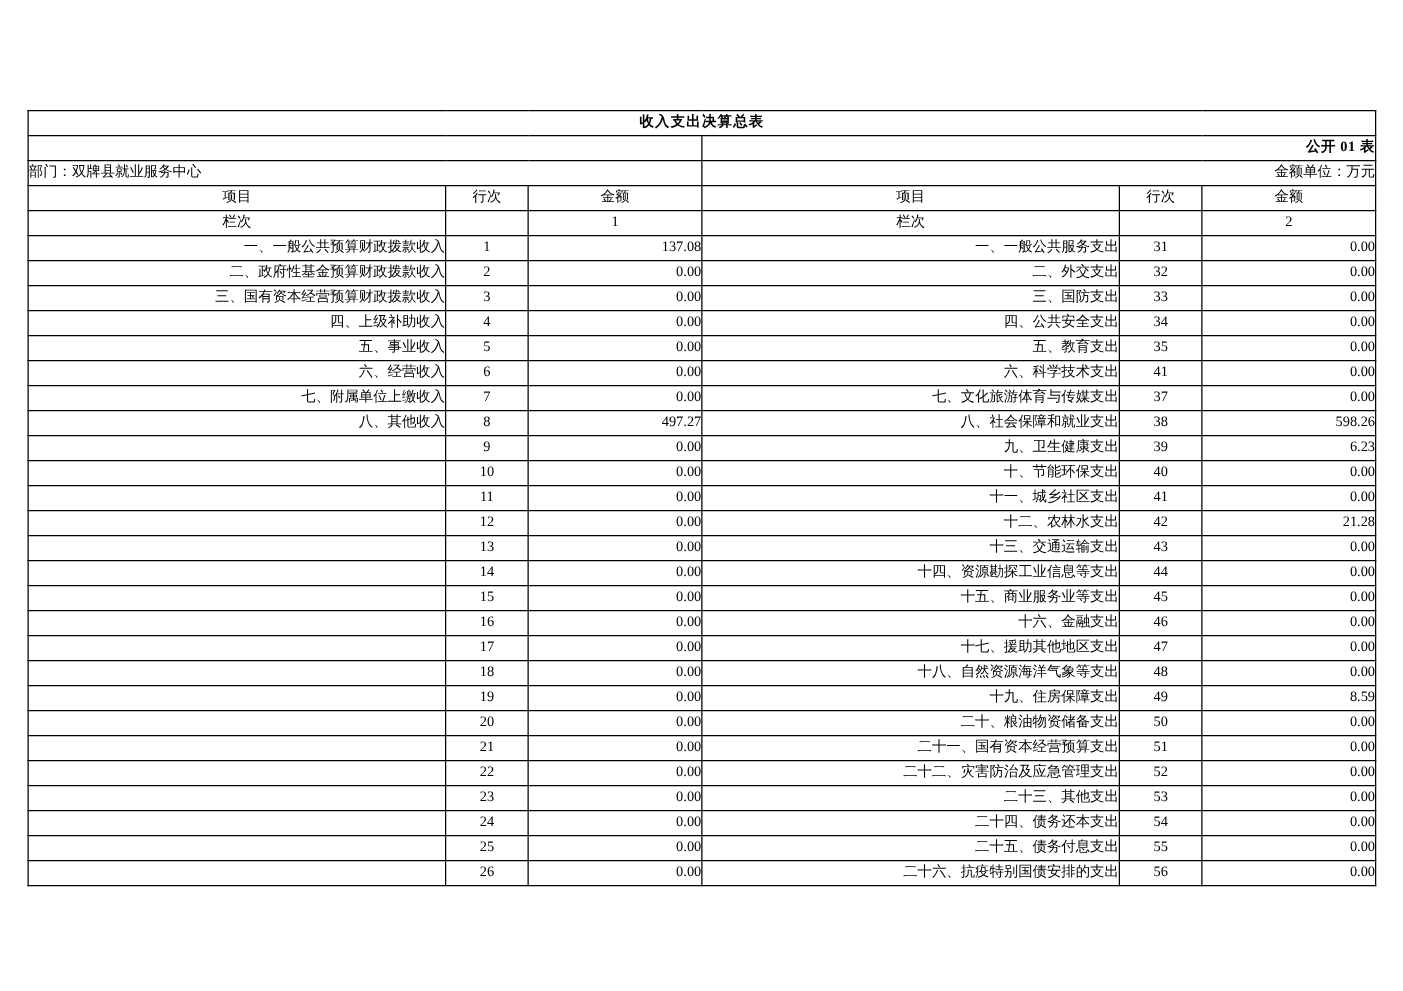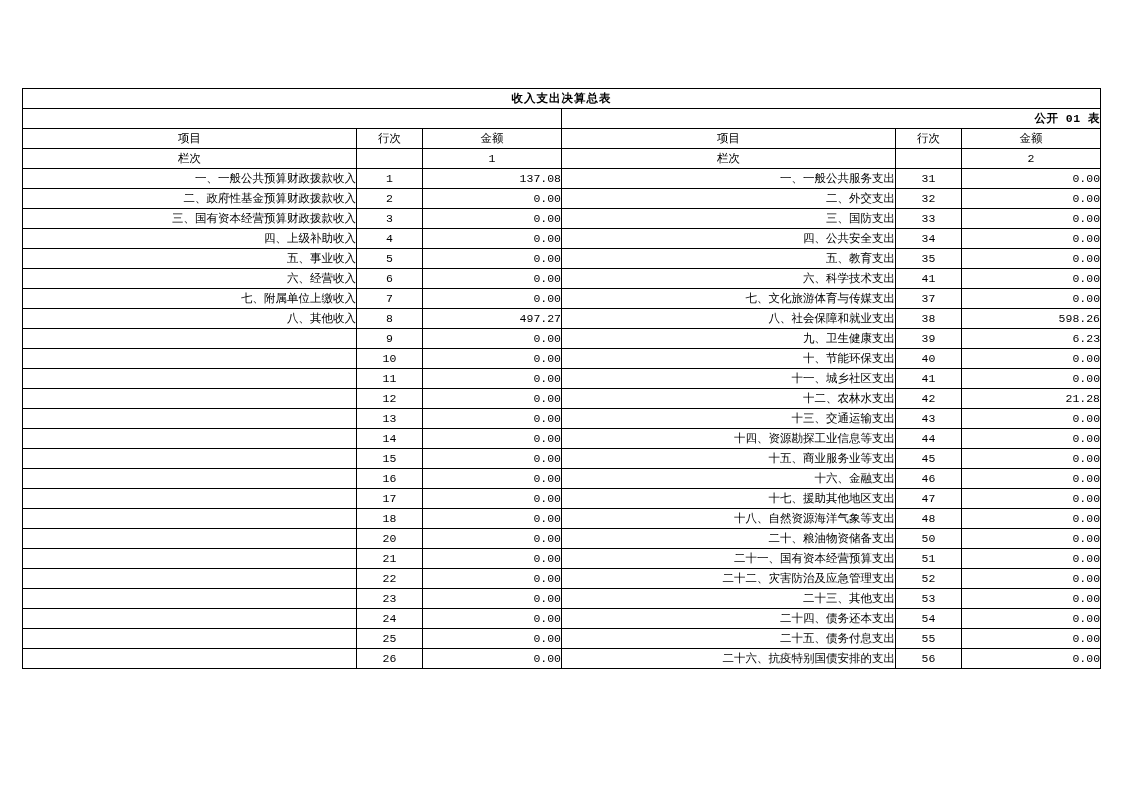--- a/index.html
+++ b/index.html
@@ -17,21 +17,20 @@
     position: relative;
     width: 1122px;
     height: 793px;
     box-sizing: border-box;
   }
   .sheet {
     position: absolute;
     left: 22px;
     top: 88px;
     width: 1078px;
-    font-family: Liberation Mono, monospace;
   }
   table.main {
     border-collapse: collapse;
     table-layout: fixed;
     width: 1078px;
     font-size: 11.5px;
   }
   table.main td {
     border: 1px solid #000000;
     padding: 0;
@@ -106,20 +105,24 @@
       </colgroup>
       <tbody>
         <tr class="title-row">
           <td colspan="6">收入支出决算总表</td>
         </tr>
         <tr>
           <td colspan="3" class="blank"></td>
           <td colspan="3" class="form-no">公开 01 表</td>
         </tr>
         <tr>
+          <td colspan="3" class="dept">部门：双牌县就业服务中心</td>
+          <td colspan="3" class="unit">金额单位：万元</td>
+        </tr>
+        <tr>
           <td class="hdr">项目</td>
           <td class="hdr">行次</td>
           <td class="hdr">金额</td>
           <td class="hdr">项目</td>
           <td class="hdr">行次</td>
           <td class="hdr">金额</td>
         </tr>
         <tr>
           <td class="hdr">栏次</td>
           <td class="blank"></td>
@@ -268,20 +271,28 @@
         <tr>
           <td class="item"></td>
           <td class="num">18</td>
           <td class="amt">0.00</td>
           <td class="item">十八、自然资源海洋气象等支出</td>
           <td class="num">48</td>
           <td class="amt">0.00</td>
         </tr>
         <tr>
           <td class="item"></td>
+          <td class="num">19</td>
+          <td class="amt">0.00</td>
+          <td class="item">十九、住房保障支出</td>
+          <td class="num">49</td>
+          <td class="amt">8.59</td>
+        </tr>
+        <tr>
+          <td class="item"></td>
           <td class="num">20</td>
           <td class="amt">0.00</td>
           <td class="item">二十、粮油物资储备支出</td>
           <td class="num">50</td>
           <td class="amt">0.00</td>
         </tr>
         <tr>
           <td class="item"></td>
           <td class="num">21</td>
           <td class="amt">0.00</td>

